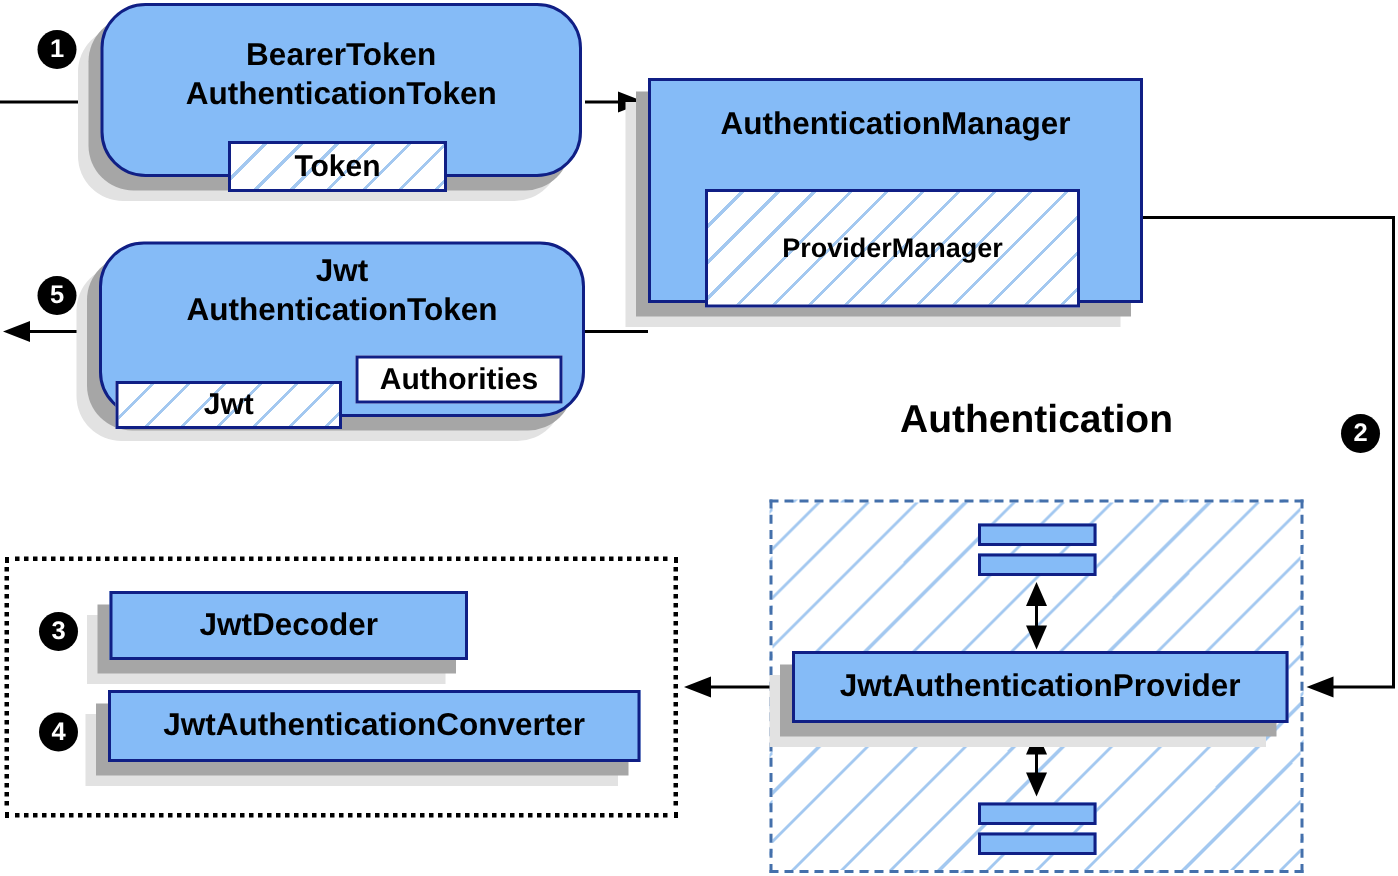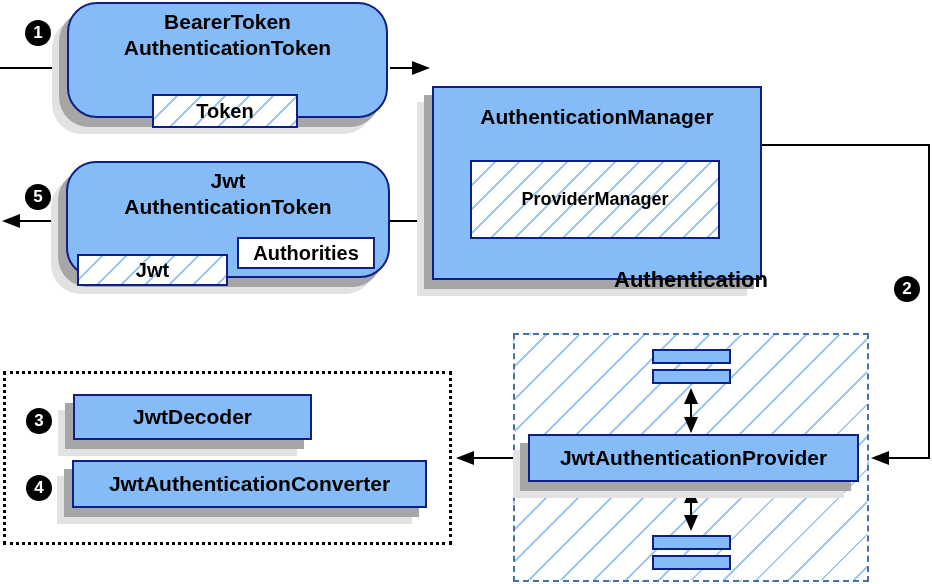--- a/index.html
+++ b/index.html
@@ -37,21 +37,21 @@
   }
   .bar {
     position:absolute; width:79px; height:15px; box-sizing:border-box; z-index:3;
     background:var(--box-fill,#85bbf7); border:2px solid var(--box-border,#101f85);
   }
   .step {
     position:absolute; width:26px; height:26px; border-radius:50%; z-index:6;
     background:var(--step-bg,#000); color:var(--step-fg,#fff);
     display:flex; align-items:center; justify-content:center; font-size:17px;
   }
-  .group-label { position:absolute; z-index:4; text-align:center; font-size:22px; line-height:25px; }
+  .group-label { position:absolute; z-index:4; text-align:center; font-size:26px; line-height:25px; }
   svg.connectors { position:absolute; left:0; top:0; z-index:2; }
   svg.connectors line, svg.connectors polyline { stroke:var(--arrow,#000); stroke-width:2; fill:none; }
   svg.connectors polygon { fill:var(--arrow,#000); stroke:none; }
 </style>
 </head>
 <body>
 
 <div class="stage">
 
   <div class="container-dashed"></div>
@@ -87,30 +87,30 @@
       <polygon points="691,433 684,417 698,417"></polygon>
     </g>
     <g>
       <line x1="691" y1="499" x2="691" y2="519"></line>
       <polygon points="691,487 684,503 698,503"></polygon>
       <polygon points="691,531 684,515 698,515"></polygon>
     </g>
   </svg>
 
   <div class="node rounded" style="left:67px; top:2px; width:321px; height:116px;">
-    <div class="title" style="padding-top:5px;">
+    <div class="title" style="padding-top:20px;">
       <div>BearerToken</div>
       <div>AuthenticationToken</div>
     </div>
     <div class="inner hatch-sm" style="left:83px; top:73px; width:146px; height:34px;">
       <span>Token</span>
     </div>
   </div>
 
-  <div class="node" style="left:432px; top:86px; width:330px; height:194px;">
+  <div class="node" style="left:432px; top:52px; width:330px; height:150px;">
     <div class="title" style="padding-top:16px;">AuthenticationManager</div>
     <div class="inner hatch-sm" style="left:36px; top:55px; width:250px; height:79px; font-size:18px;">
       <span>ProviderManager</span>
     </div>
   </div>
 
   <div class="node rounded" style="left:66px; top:161px; width:324px; height:117px;">
     <div class="title" style="padding-top:5px;">
       <div>Jwt</div>
       <div>AuthenticationToken</div>

